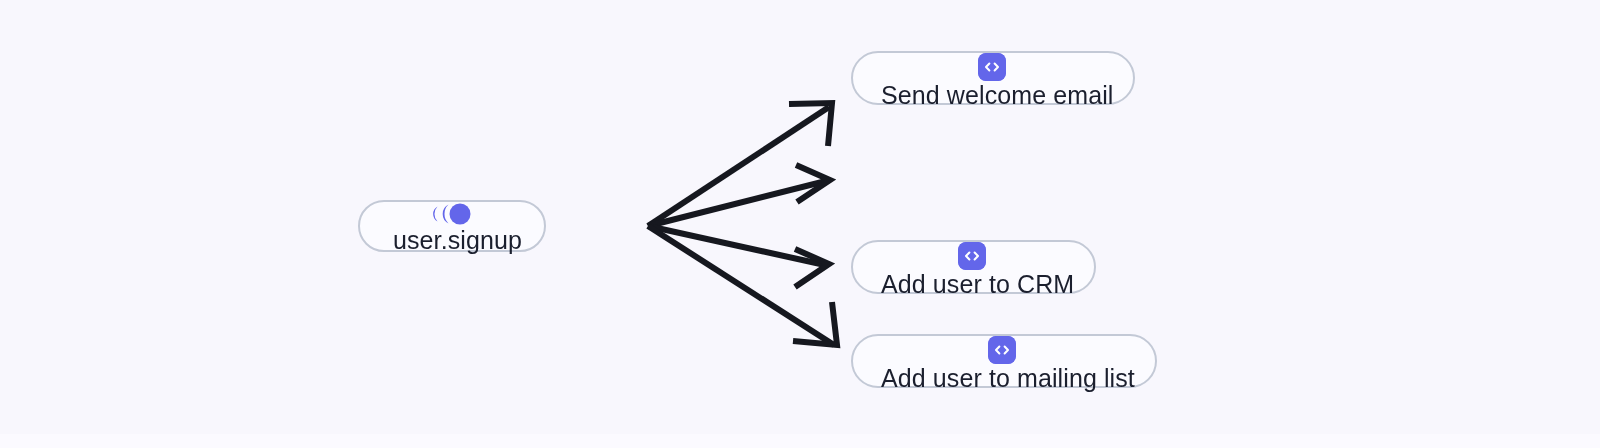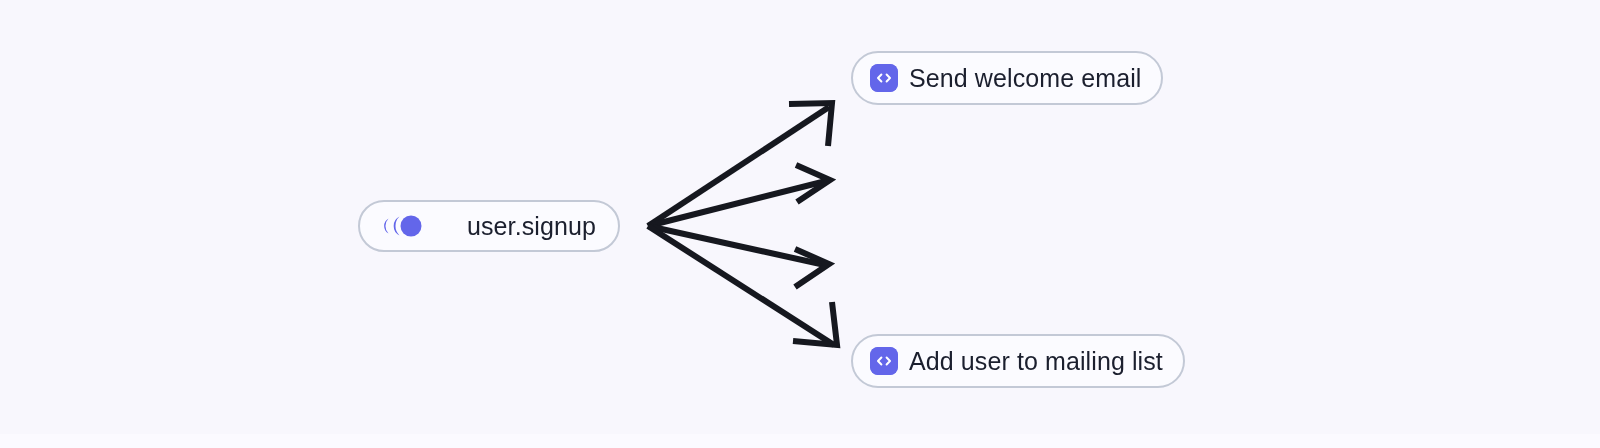--- a/index.html
+++ b/index.html
@@ -40,33 +40,33 @@
   
   .node {
     position: absolute;
     display: flex;
     align-items: center;
     box-sizing: border-box;
     background: #fbfbff;
     border: 2px solid #c3c9d6;
     border-radius: 999px;
     white-space: nowrap;
+    flex-direction: column;
   }
   .node-label {
     color: #1b1f2e;
     letter-spacing: 0.1px;
   }
 
   
   #trigger-node {
     left: 358px;
     top: 200px;
     height: 52px;
     padding: 0 22px 0 21px;
-    gap: 32px;
   }
   #trigger-node .node-label {
     font-size: 25px;
     margin-left: 12px;
   }
   .trigger-icon {
     display: block;
     width: 42px;
     height: 24px;
     flex: none;
@@ -138,20 +138,27 @@
 
   <div class="node action-node" id="action-node-0">
     <svg class="code-icon" viewBox="0 0 28 28" xmlns="http://www.w3.org/2000/svg">
       <rect x="0" y="0" width="28" height="28" rx="8" fill="#6366ea"></rect>
       <path d="M11.4 10.5 L8 14 L11.4 17.5 M16.6 10.5 L20 14 L16.6 17.5" fill="none" stroke="#ffffff" stroke-width="2" stroke-linecap="round" stroke-linejoin="round"></path>
     </svg>
     <span class="node-label">Send welcome email</span>
   </div>
 
 
+  <div class="node action-node" id="action-node-2">
+    <svg class="code-icon" viewBox="0 0 28 28" xmlns="http://www.w3.org/2000/svg">
+      <rect x="0" y="0" width="28" height="28" rx="8" fill="#6366ea"></rect>
+      <path d="M11.4 10.5 L8 14 L11.4 17.5 M16.6 10.5 L20 14 L16.6 17.5" fill="none" stroke="#ffffff" stroke-width="2" stroke-linecap="round" stroke-linejoin="round"></path>
+    </svg>
+    <span class="node-label">Add user to CRM</span>
+  </div>
 
   <div class="node action-node" id="action-node-3">
     <svg class="code-icon" viewBox="0 0 28 28" xmlns="http://www.w3.org/2000/svg">
       <rect x="0" y="0" width="28" height="28" rx="8" fill="#6366ea"></rect>
       <path d="M11.4 10.5 L8 14 L11.4 17.5 M16.6 10.5 L20 14 L16.6 17.5" fill="none" stroke="#ffffff" stroke-width="2" stroke-linecap="round" stroke-linejoin="round"></path>
     </svg>
     <span class="node-label">Add user to mailing list</span>
   </div>
 
 </div>

